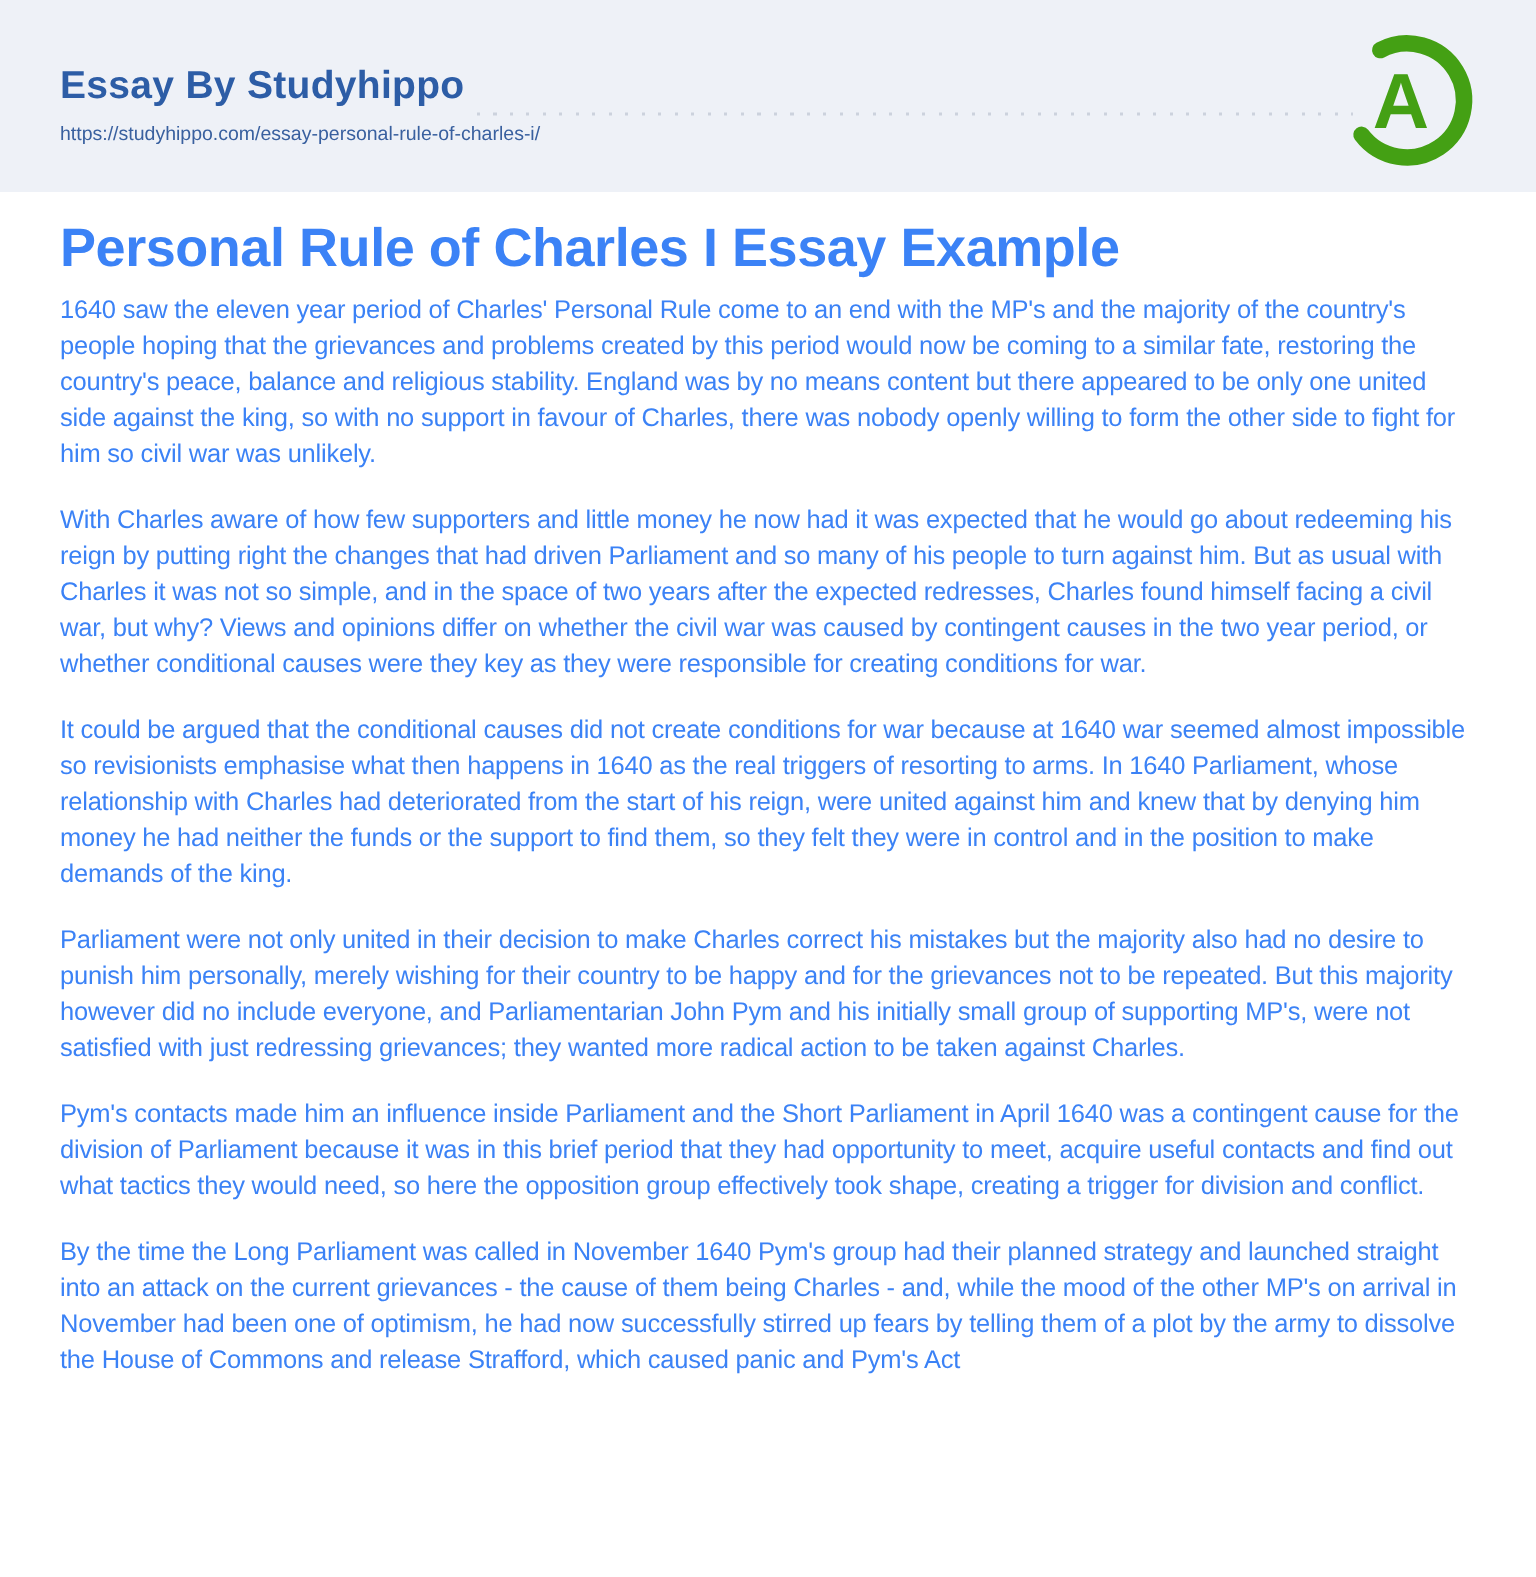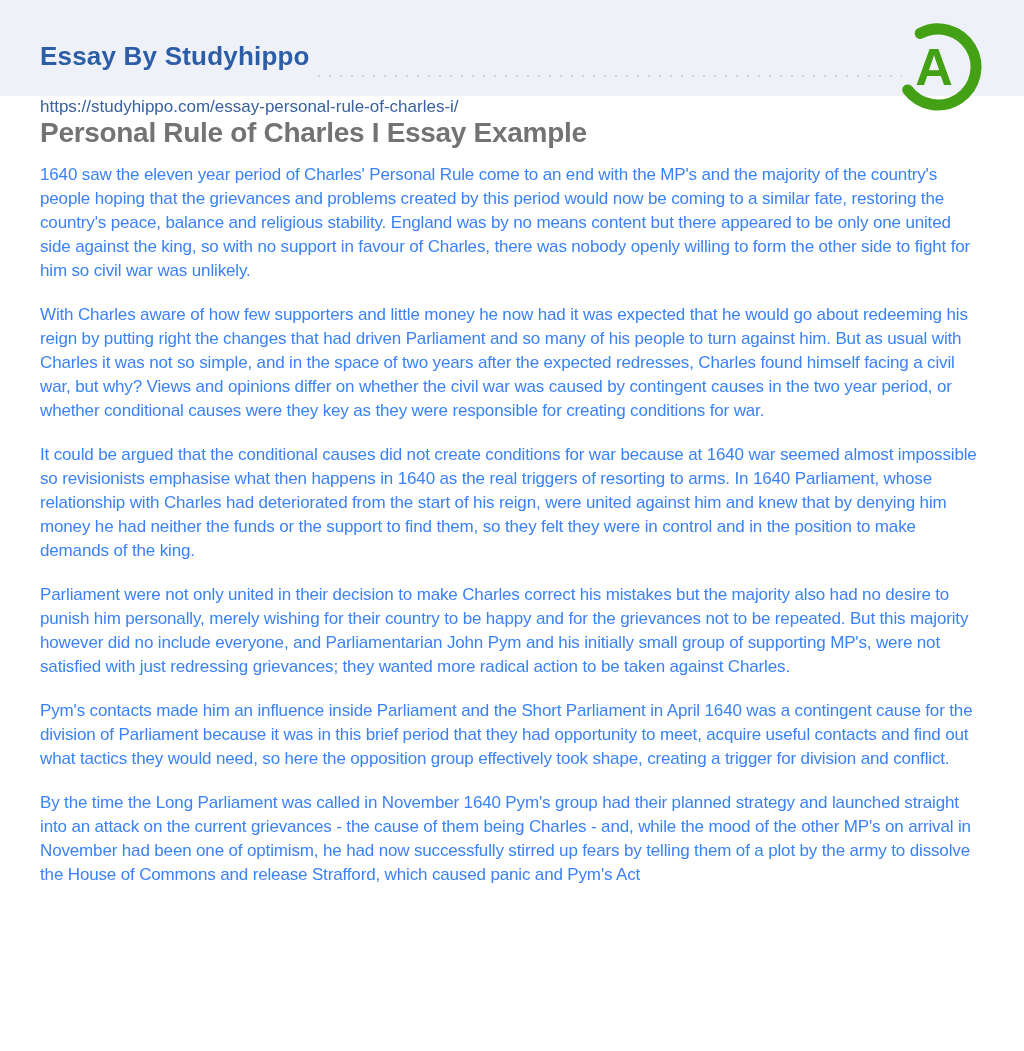--- a/index.html
+++ b/index.html
@@ -8,36 +8,36 @@
     width: 1024px;
     height: 1051px;
     overflow: hidden;
     background: #ffffff;
     font-family: "Liberation Sans", "DejaVu Sans", sans-serif;
   }
 
   
   .header {
     position: relative;
-    height: 96px;
+    height: 128px;
     background: #eef1f7;
     padding: 0 40px;
   }
   .site-title {
     margin: 0;
     padding-top: 41px;
     font-size: 26px;
     font-weight: 700;
     letter-spacing: 0.2px;
     color: #2d5da6;
   }
   .site-url {
     display: inline-block;
-    margin-top: 25px;
-    font-size: 17px;
+    margin-top: 9px;
+    font-size: 13px;
     color: #39609f;
     text-decoration: none;
   }
   .dotted-leader {
     position: absolute;
     top: 75px;
     left: 318px;
     right: 122px;
     height: 2px;
     background: repeating-linear-gradient(90deg, #ccd2dd 0 2px, transparent 2px 11px);
@@ -49,25 +49,25 @@
     width: 104px;
     height: 104px;
   }
 
   
   .main {
     padding: 15px 40px 0 40px;
   }
   .essay-title {
     margin: 0 0 9px 0;
-    font-size: 28px;
+    font-size: 36px;
     line-height: 43px;
     font-weight: 700;
     letter-spacing: -0.3px;
-    color: #737373;
+    color: #3b82f6;
   }
   .essay-paragraphs p {
     margin: 0 0 20px 0;
     font-size: 17px;
     line-height: 24px;
     letter-spacing: -0.15px;
     color: #3b82f6;
   }
 </style>
 </head>

